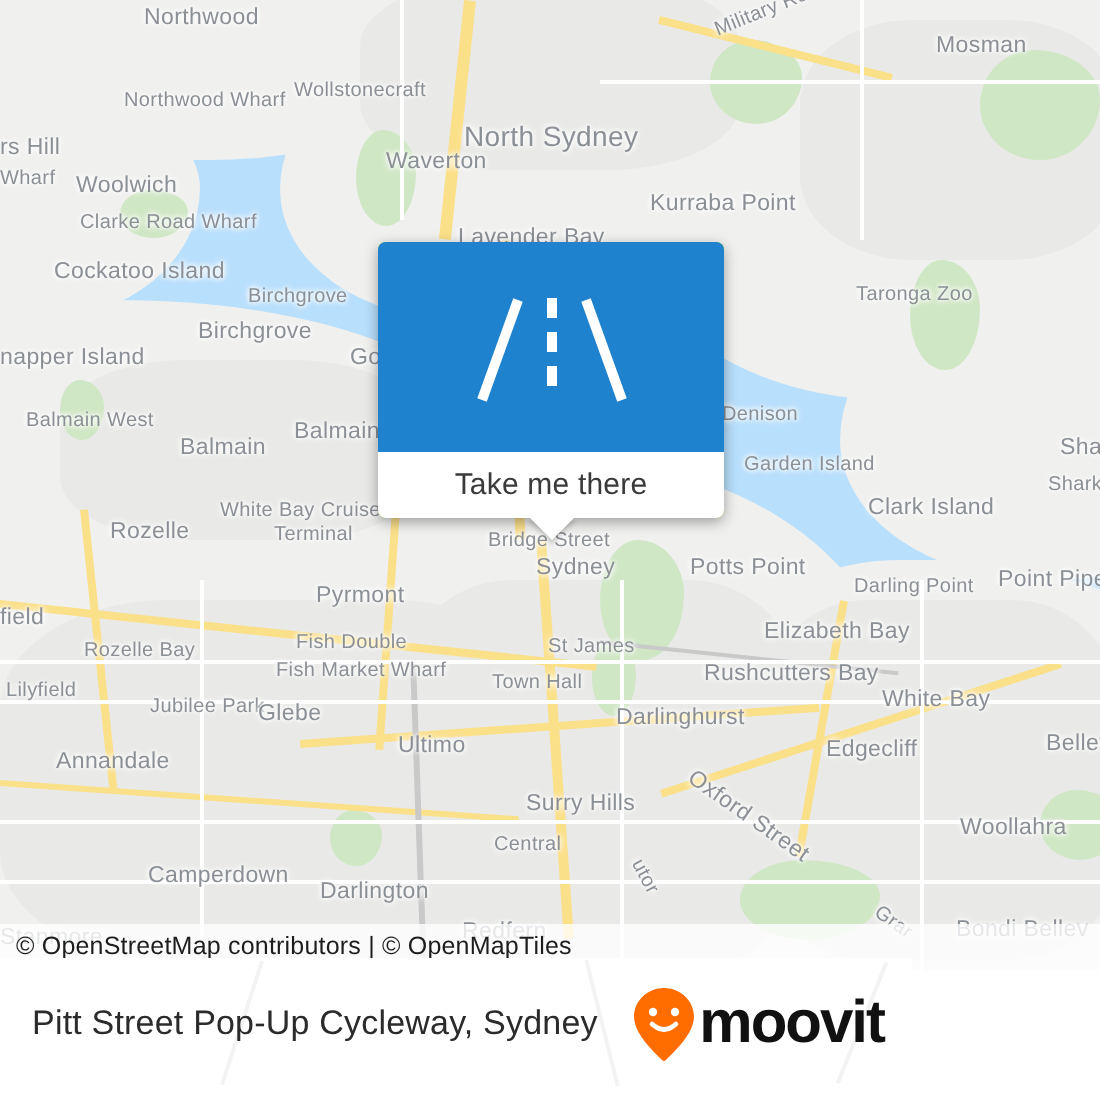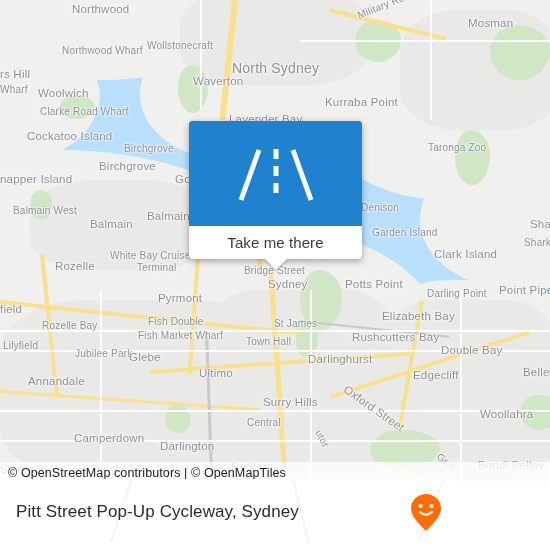--- a/index.html
+++ b/index.html
@@ -200,21 +200,21 @@
         <div class="lbl" style="left: 148px; top: 316px;">Fish Double</div>
         <div class="lbl" style="left: 138px; top: 330px;">Fish Market Wharf</div>
         <div class="lbl" style="left: 42px; top: 320px;">Rozelle Bay</div>
         <div class="lbl" style="left: 3px; top: 340px;">Lilyfield</div>
         <div class="lbl mid" style="left: 0px; top: 303px;">field</div>
         <div class="lbl" style="left: 75px; top: 348px;">Jubilee Park</div>
         <div class="lbl mid" style="left: 129px; top: 351px;">Glebe</div>
         <div class="lbl" style="left: 274px; top: 318px;">St James</div>
         <div class="lbl" style="left: 246px; top: 336px;">Town Hall</div>
         <div class="lbl mid" style="left: 352px; top: 331px;">Rushcutters Bay</div>
-        <div class="lbl mid" style="left: 441px; top: 344px;">Double Bay</div>
+        <div class="lbl mid" style="left: 441px; top: 344px;">White Bay</div>
         <div class="lbl mid" style="left: 308px; top: 353px;">Darlinghurst</div>
         <div class="lbl mid" style="left: 413px; top: 369px;">Edgecliff</div>
         <div class="lbl mid" style="left: 523px; top: 366px;">Bellev</div>
         <div class="lbl mid" style="left: 28px; top: 375px;">Annandale</div>
         <div class="lbl mid" style="left: 199px; top: 367px;">Ultimo</div>
         <div class="lbl mid rot3" style="left: 345px; top: 382px;">Oxford Street</div>
         <div class="lbl mid" style="left: 263px; top: 396px;">Surry Hills</div>
         <div class="lbl" style="left: 247px; top: 417px;">Central</div>
         <div class="lbl mid" style="left: 480px; top: 408px;">Woollahra</div>
         <div class="lbl mid" style="left: 74px; top: 432px;">Camperdown</div>
@@ -252,16 +252,17 @@
 
     <div class="footer-title">Pitt Street Pop-Up Cycleway, Sydney</div>
 
     <div class="brand">
       <svg width="32" height="38" viewBox="0 0 32 38">
         <path d="M16 1 C7.7 1 1 7.5 1 15.3 C1 24 11 33 15 37 C15.6 37.6 16.4 37.6 17 37 C21 33 31 24 31 15.3 C31 7.5 24.3 1 16 1 Z" fill="#ff6d00"></path>
         <circle cx="10.5" cy="13" r="2.1" fill="#ffffff"></circle>
         <circle cx="21.5" cy="13" r="2.1" fill="#ffffff"></circle>
         <path d="M10 19 Q16 24.5 22 19" stroke="#ffffff" stroke-width="2.3" fill="none" stroke-linecap="round"></path>
       </svg>
+      <span class="brand-word">moovit</span>
     </div>
   </div>
 
 </div>
 
 </body></html>

